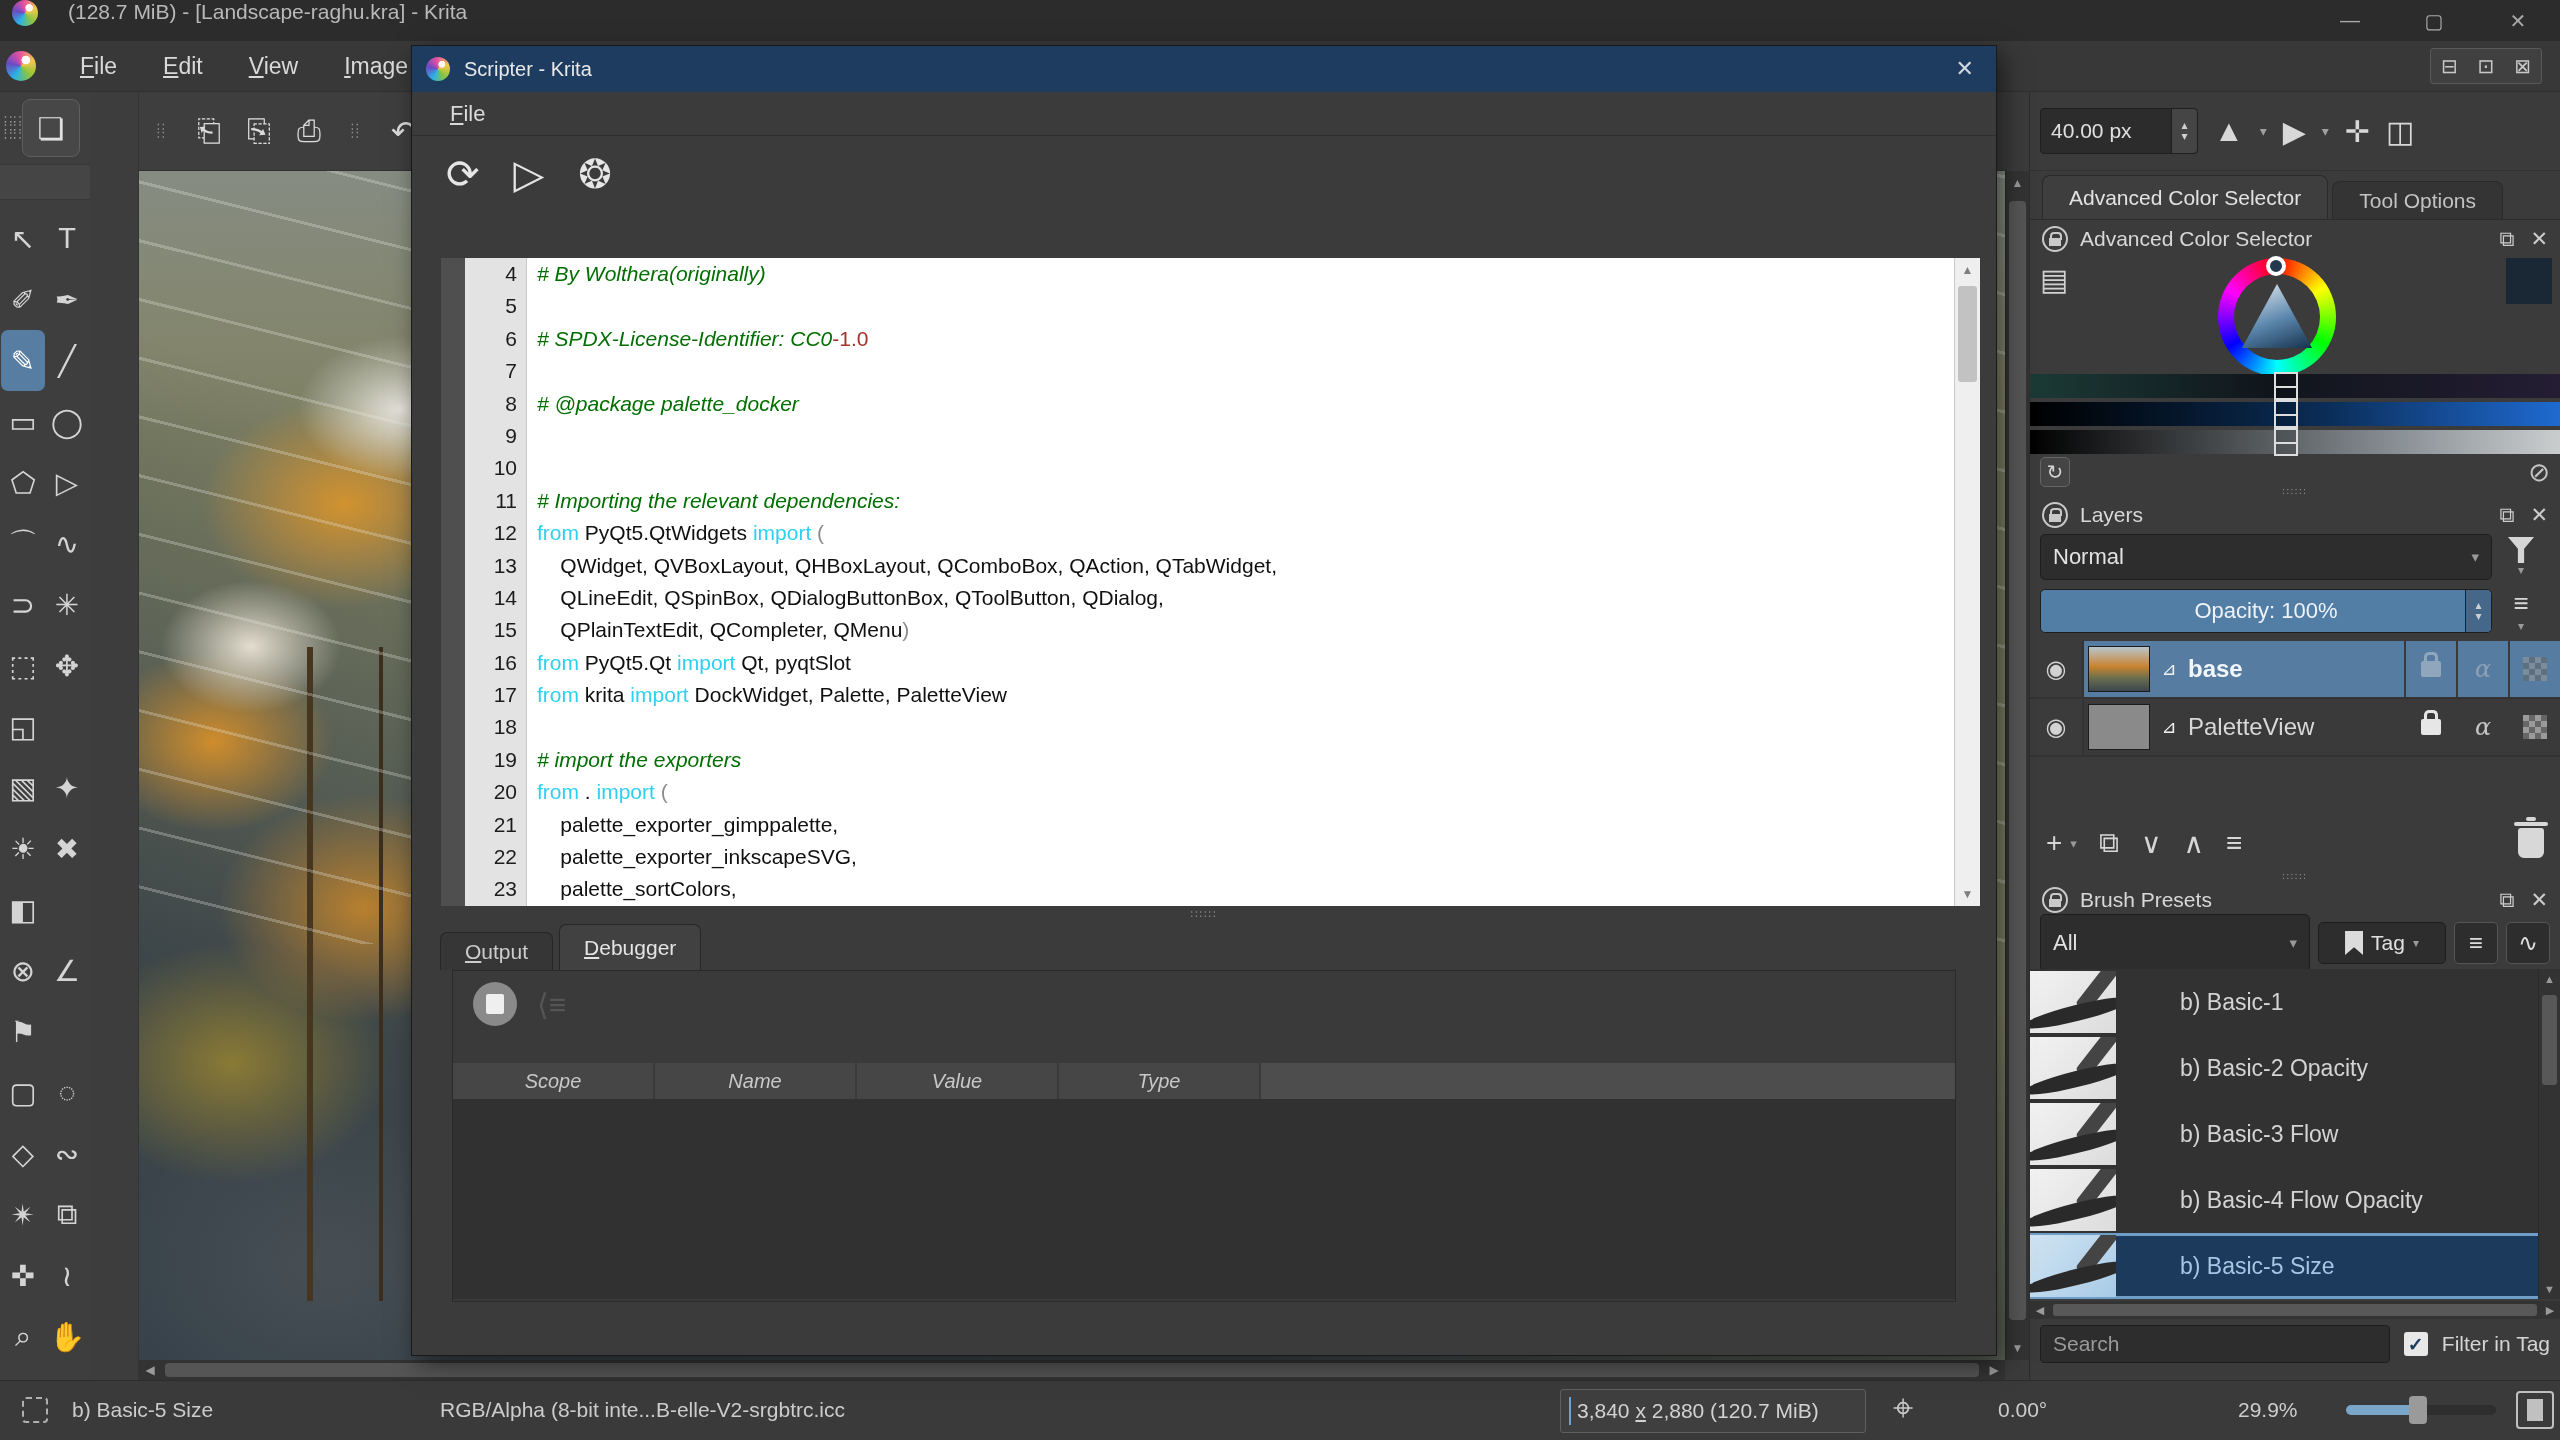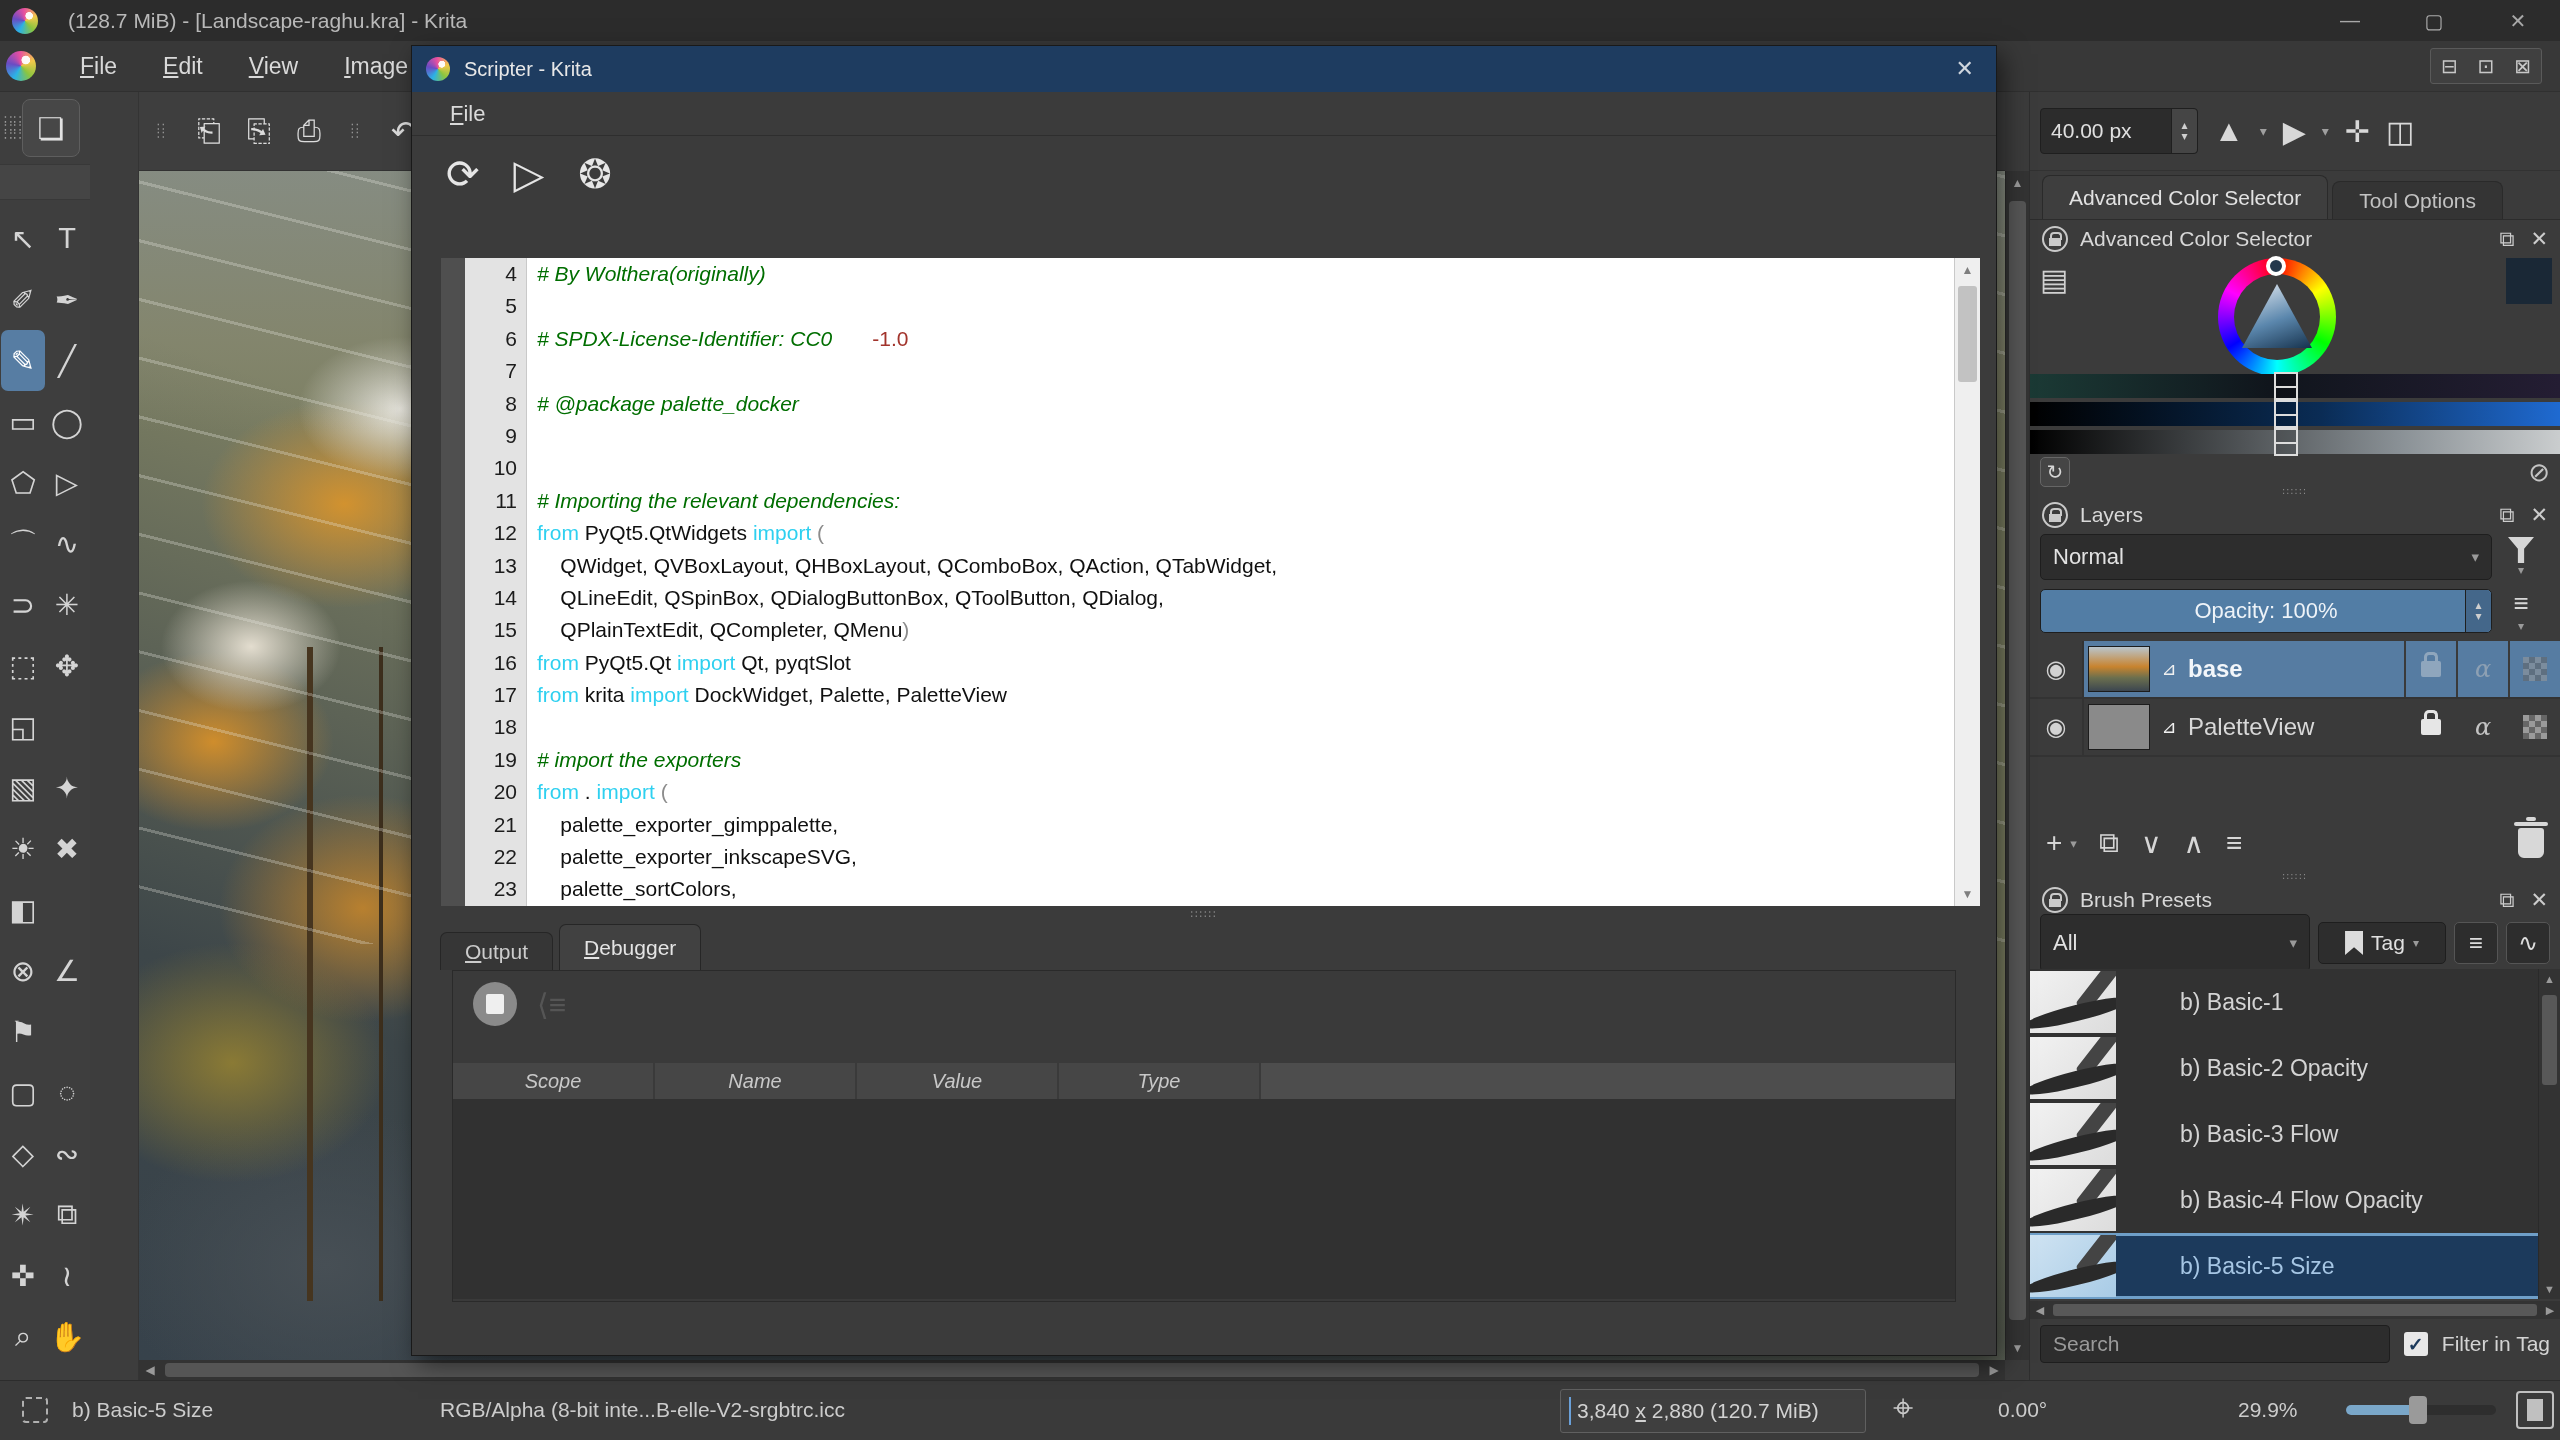--- a/index.html
+++ b/index.html
@@ -1,21 +1,21 @@
 <!DOCTYPE html>
 <html><head>
 <meta charset="utf-8">
 <style>
   * { margin:0; padding:0; box-sizing:border-box; }
   html,body { background:#222; }
   body { font-family:"Liberation Sans", sans-serif; }
   #app { position:relative; width:2560px; height:1440px; background:#3b3b3b; overflow:hidden; color:#d6d6d6; }
 
   
-  .titlebar { position:absolute; left:0; top:0; width:2560px; height:41px; background:#2c2c2c; display:flex; align-items:center; }
+  .titlebar { position:absolute; left:0; top:0; width:2560px; height:41px; background:#2c2c2c; display:flex; }
   .krita-logo { width:26px; height:26px; border-radius:50%;
     background: radial-gradient(circle at 66% 30%, rgba(255,255,255,.95) 0 14%, rgba(255,255,255,0) 16%),
       conic-gradient(from 210deg, #2bb3e6, #6a4bc4, #e84fa0, #f2c84b, #8bc53f, #2bb3e6);
     flex:none; }
   .titlebar .krita-logo { margin-left:12px; }
   .win-title { color:#b9b9b9; font-size:21px; margin-left:30px; }
   .win-btns { position:absolute; right:28px; top:0; height:41px; display:flex; gap:56px; align-items:center; color:#a8a8a8; font-size:20px; }
   .win-btns span { width:28px; text-align:center; }
 
   
@@ -214,21 +214,21 @@
   .sc-menu { height:44px; display:flex; align-items:center; padding-left:38px; font-size:22px; color:#dadada; border-bottom:1px solid #2e2e2e; }
   .sc-toolbar { height:76px; display:flex; align-items:center; gap:34px; padding-left:34px; font-size:40px; color:#e6e6e6; }
 
   .editor { position:absolute; left:29px; top:212px; width:1539px; height:648px; display:flex; background:#ffffff; }
   .bp-gutter { width:24px; background:#4f4f4f; }
   .num-gutter { width:62px; background:#e3e3e3; border-right:1px solid #c9c9c9; color:#1c1c1c; font-size:21px; text-align:right; padding-right:9px; }
   .num-gutter div, .code-lines div { height:32.4px; line-height:32.4px; }
   .code-lines { flex:1; padding-left:10px; font-size:21px; color:#101010; white-space:pre; overflow:hidden; }
   .tok-c { color:#006e00; font-style:italic; }
   .tok-k { color:#2ed0f0; }
-  .tok-n { color:#a2342c;padding-left:40px; }
+  .tok-n { color:#a2342c; }
   .tok-g { color:#8c8c8c; }
   .ed-vscroll { width:26px; background:#efefef; border-left:1px solid #c9c9c9; position:relative; }
   .ed-vscroll .arr { height:24px; display:flex; align-items:center; justify-content:center; color:#7e7e7e; font-size:12px; }
   .ed-vscroll .thumb { position:absolute; left:3px; right:3px; top:28px; height:96px; background:#c2c2c2; border-radius:3px; }
   .ed-vscroll .arr.bottom { position:absolute; bottom:0; left:0; right:0; }
 
   .sc-mid-dots { position:absolute; left:0; right:0; top:862px; text-align:center; color:#8a8a8a; font-size:11px; letter-spacing:2px; }
   .sc-tabs { position:absolute; left:28px; top:878px; display:flex; align-items:flex-end; gap:6px; }
   .sc-tab { border:1px solid #262626; border-bottom:none; border-radius:7px 7px 0 0; font-size:21px; display:flex; align-items:center; justify-content:center; padding:0 24px; }
   .sc-tab.inactive { height:38px; background:#363636; color:#cccccc; }

